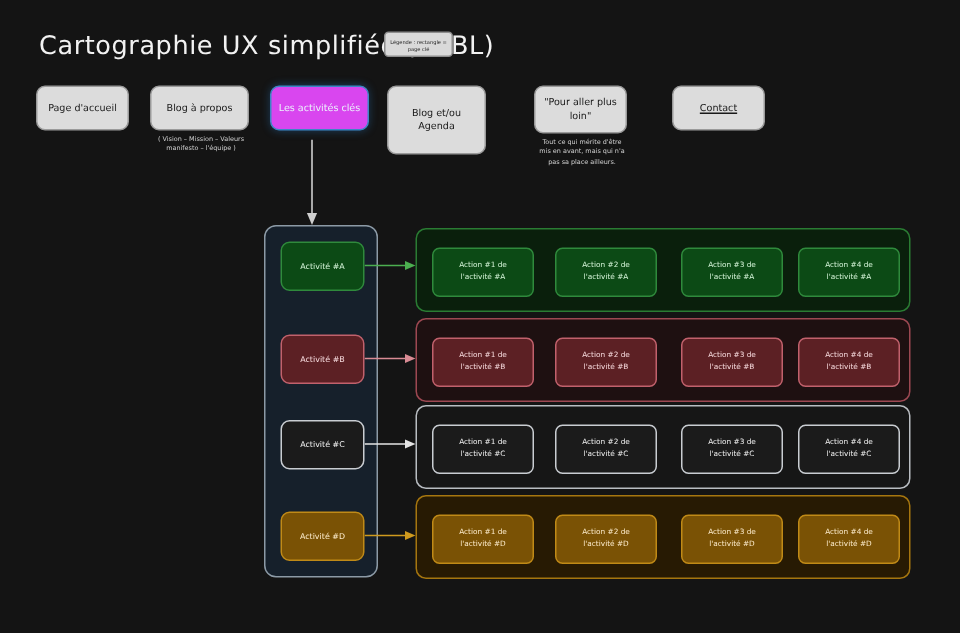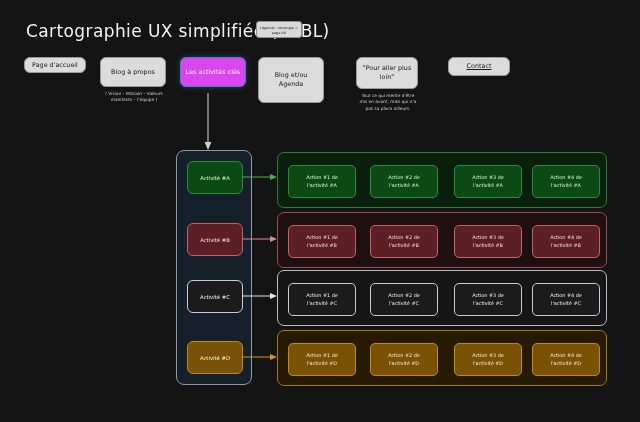--- a/index.html
+++ b/index.html
@@ -222,38 +222,38 @@
         </div>
         <div class="action-card" style="left: 176px; background: rgb(122, 82, 5); border-color: rgb(192, 138, 23); color: rgb(253, 236, 204);">
           <span>Action #3 de<br>l'activité #D</span>
         </div>
         <div class="action-card" style="left: 254px; background: rgb(122, 82, 5); border-color: rgb(192, 138, 23); color: rgb(253, 236, 204);">
           <span>Action #4 de<br>l'activité #D</span>
         </div>
       </div>
     </div>
 
-<div class="page-card" style="left: 24px; top: 57px; width: 62px; height: 16px;">
+<div class="page-card" style="left: 24px; top: 57px; width: 62px; height: 30px;">
       <span>Page d'accueil</span>
     </div>
     <div class="page-card" style="left: 100px; top: 57px; width: 66px; height: 30px;">
       <span>Blog à propos</span>
     </div>
     <div class="page-note" style="left: 98px; top: 91px; width: 72px;">( Vision – Mission – Valeurs<br>manifesto – l'équipe )</div>
     <div class="page-card accent" style="left: 180px; top: 57px; width: 66px; height: 30px;">
       <span>Les activités clés</span>
     </div>
     <div class="page-card" style="left: 258px; top: 57px; width: 66px; height: 46px;">
       <span>Blog et/ou Agenda</span>
     </div>
     <div class="page-card" style="left: 356px; top: 57px; width: 62px; height: 32px;">
       <span>"Pour aller plus<br>loin"</span>
     </div>
     <div class="page-note" style="left: 352px; top: 93px; width: 72px;">Tout ce qui mérite d'être<br>mis en avant, mais qui n'a<br>pas sa place ailleurs.</div>
-    <div class="page-card" style="left: 448px; top: 57px; width: 62px; height: 19px; text-decoration: underline;">
+    <div class="page-card" style="left: 448px; top: 57px; width: 62px; height: 30px; text-decoration: underline;">
       <span>Contact</span>
     </div>
     <svg class="connector" width="36" height="10" style="left: 243px; top: 172px;">
       <line x1="0" y1="5" x2="28" y2="5" stroke="#4caf50" stroke-width="1"></line>
       <polygon points="34,5 27,2 27,8" fill="#4caf50"></polygon>
     </svg>
     <svg class="connector" width="36" height="10" style="left: 243px; top: 234px;">
       <line x1="0" y1="5" x2="28" y2="5" stroke="#d98b94" stroke-width="1"></line>
       <polygon points="34,5 27,2 27,8" fill="#d98b94"></polygon>
     </svg>

